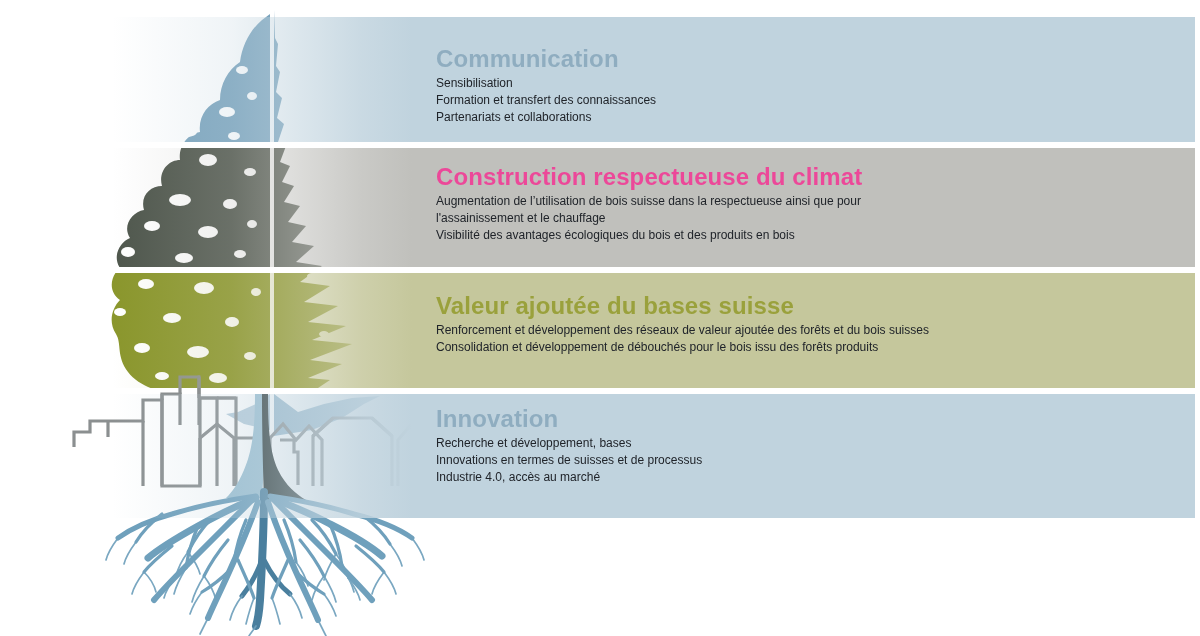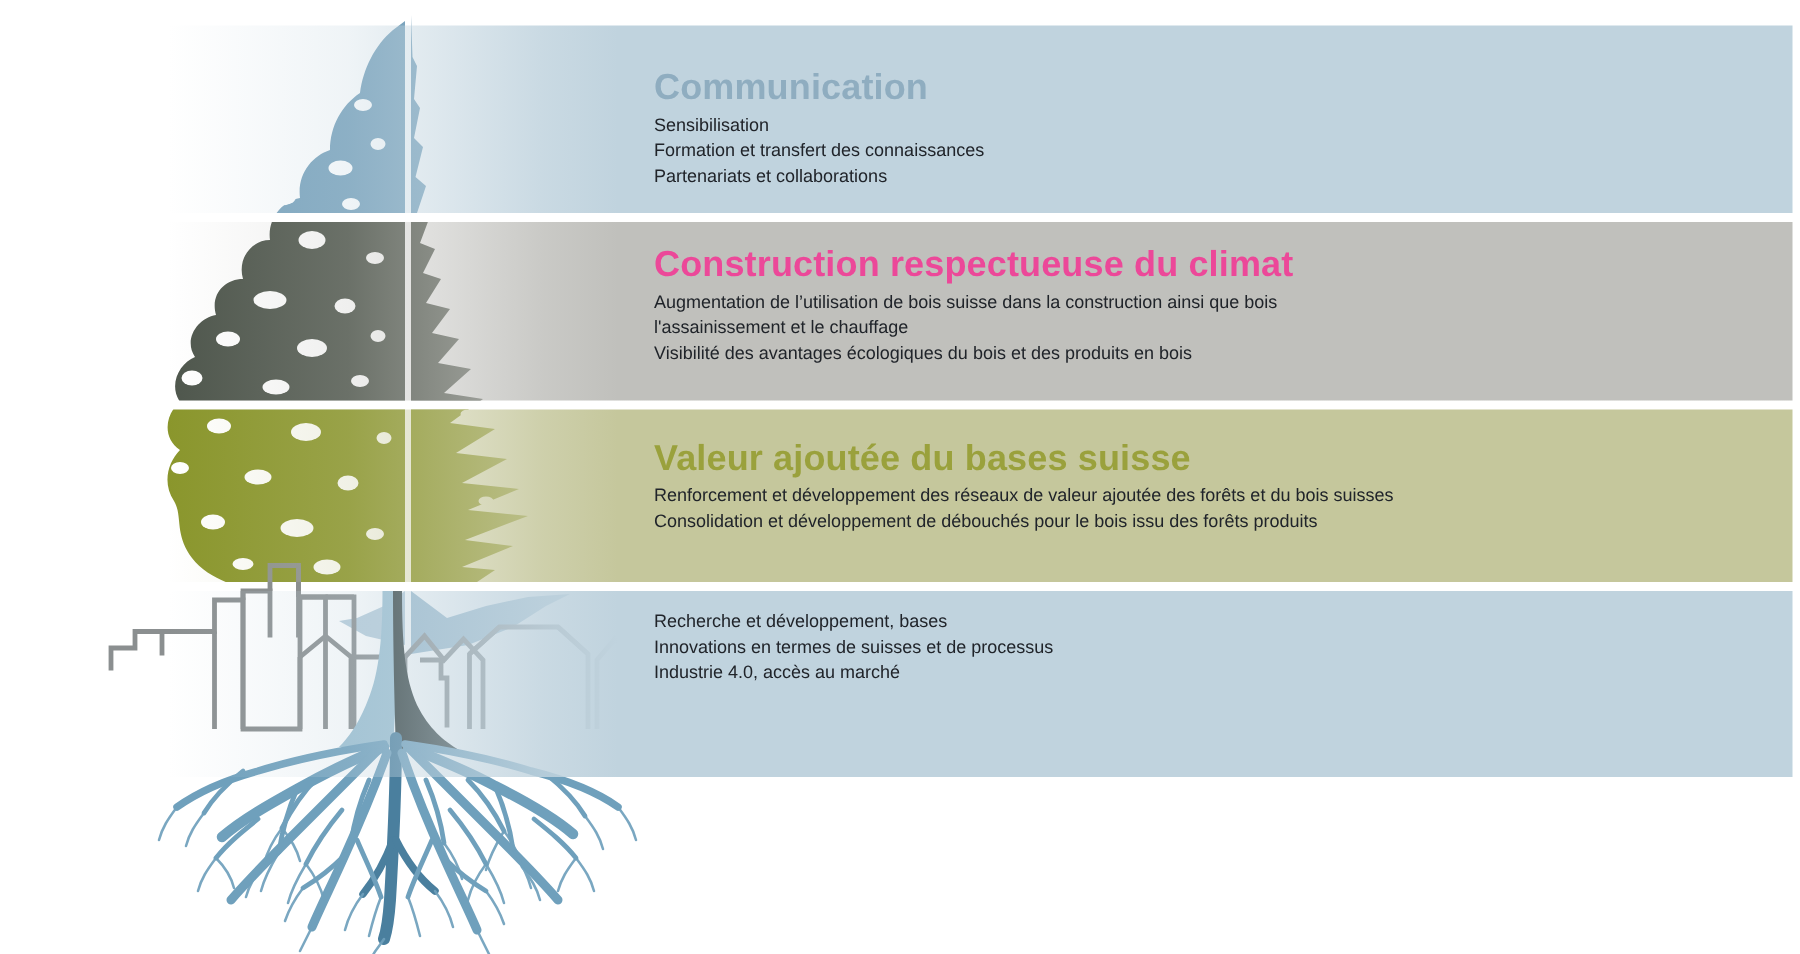--- a/index.html
+++ b/index.html
@@ -272,37 +272,38 @@
       <div class="band-line">Sensibilisation</div>
       <div class="band-line">Formation et transfert des connaissances</div>
       <div class="band-line">Partenariats et collaborations</div>
     </div>
   </div>
 
   <div class="band" id="band-construction">
     <div class="bandfill"></div>
     <div class="textblock">
       <div class="band-title t-construction">Construction respectueuse du climat</div>
-      <div class="band-line">Augmentation de l’utilisation de bois suisse dans la construction ainsi que bois</div>
+      <div class="band-line">Augmentation de l’utilisation de bois suisse dans la respectueuse ainsi que pour</div>
       <div class="band-line">l'assainissement et le chauffage</div>
       <div class="band-line">Visibilité des avantages écologiques du bois et des produits en bois</div>
     </div>
   </div>
 
   <div class="band" id="band-valeur">
     <div class="bandfill"></div>
     <div class="textblock">
       <div class="band-title t-valeur">Valeur ajoutée du bases suisse</div>
       <div class="band-line">Renforcement et développement des réseaux de valeur ajoutée des forêts et du bois suisses</div>
       <div class="band-line">Consolidation et développement de débouchés pour le bois issu des forêts produits</div>
     </div>
   </div>
 
   <div class="band" id="band-innovation">
     <div class="bandfill"></div>
     <div class="textblock">
+      <div class="band-title t-innovation">Innovation</div>
       <div class="band-line">Recherche et développement, bases</div>
       <div class="band-line">Innovations en termes de suisses et de processus</div>
       <div class="band-line">Industrie 4.0, accès au marché</div>
     </div>
   </div>
 
 </div>
 
 </body></html>

